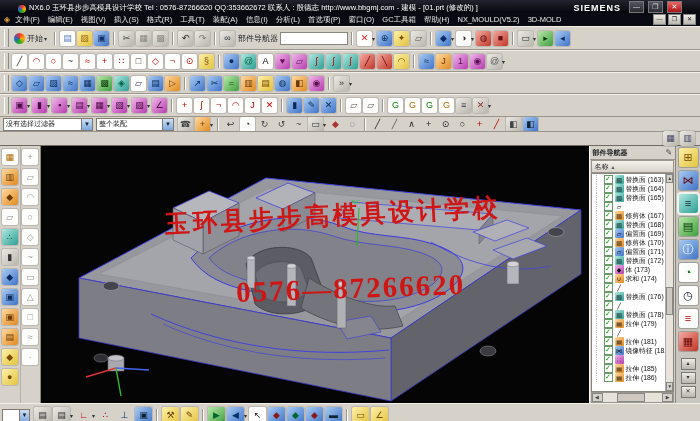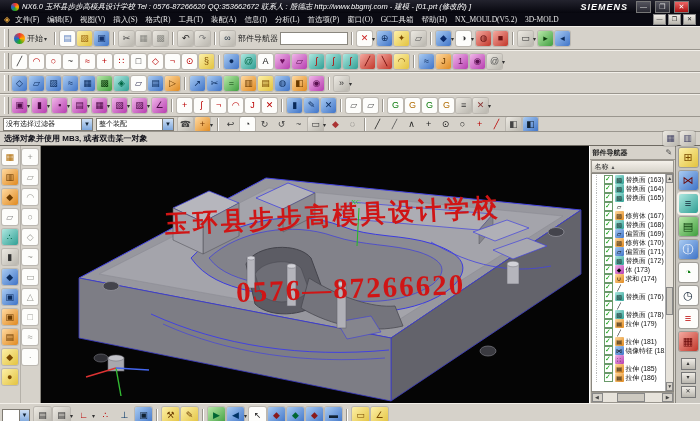--- a/index.html
+++ b/index.html
@@ -1,21 +1,21 @@
 <!DOCTYPE html>
 <html><head>
 <meta charset="utf-8">
 <style>
   html,body{margin:0;padding:0;background:#333;}
   #app{position:relative;width:700px;height:421px;overflow:hidden;
        font-family:"Liberation Sans","DejaVu Sans",sans-serif;
        background:#d6d2ca;user-select:none;}
   
-  .titlebar{height:13px;background:linear-gradient(#23232e,#06060d);display:flex;align-items:center;
-            color:#fff;font-size:7.5px;padding:0 11px;gap:3px;font-style:italic;}
+  .titlebar{height:13px;background:linear-gradient(#23232e,#06060d);display:flex;align-items:flex-end;
+            color:#fff;font-size:7.5px;padding:0 18px;gap:3px;}
   .nxball{width:8px;height:8px;border-radius:50%;flex:0 0 auto;
           background:conic-gradient(#e33,#fa0,#2a2,#26c,#e33);}
   .ttext{white-space:nowrap;overflow:hidden;flex:1;}
   .brand{font-weight:bold;font-size:9px;letter-spacing:1px;margin-right:4px;}
   .winbtn{width:13px;height:10px;font-size:7px;line-height:9px;text-align:center;color:#ddd;
           background:linear-gradient(#55555f,#2a2a33);border:1px solid #777;margin-left:1px;}
   .winbtn.close{background:linear-gradient(#e66,#a11);color:#fff;}
   .menubar{height:13px;background:#0a0a12;display:flex;align-items:center;color:#e8e8e8;
            font-size:7.5px;padding:0 4px;gap:1px;}
   .menubar .mi{padding:0 4px;white-space:nowrap;}
@@ -112,21 +112,21 @@
     <span class="nxball"></span>
     <span class="ttext">NX6.0 玉环县步步高模具设计学校 Tel : 0576-87266620 QQ:353662672 联系人 : 殷德志 http://www.bbgmj.com - 建模 - [01.prt (修改的) ]</span>
     <span class="brand">SIEMENS</span>
     <span class="winbtn">—</span>
     <span class="winbtn">❐</span>
     <span class="winbtn close">✕</span>
   </div>
 
   <div class="menubar">
     <span style="color:#e3a23a;font-size:8px;">◈</span>
-    <span style="display:flex;font-family:Liberation Serif, serif;">
+    <span style="display:flex;">
         <span class="mi">文件(F)</span>
         <span class="mi">编辑(E)</span>
         <span class="mi">视图(V)</span>
         <span class="mi">插入(S)</span>
         <span class="mi">格式(R)</span>
         <span class="mi">工具(T)</span>
         <span class="mi">装配(A)</span>
         <span class="mi">信息(I)</span>
         <span class="mi">分析(L)</span>
         <span class="mi">首选项(P)</span>
@@ -553,21 +553,20 @@
         <span class="ico kg">
           <b style="color: rgb(68, 68, 68);">◧</b>
         </span>
         <span class="ico kb">
           <b style="color: rgb(17, 34, 51);">◧</b>
         </span>
       </span>
   </div>
 
   <div class="promptbar">
-    <span>选择对象并使用 MB3, 或者双击某一对象</span>
     <span class="flex"></span>
     <span style="display:flex;align-items:center;">
         <span class="ico kg">
           <b style="color: rgb(68, 68, 102);">▦</b>
         </span>
         <span class="ico kg">
           <b style="color: rgb(68, 68, 102);">▥</b>
         </span>
       </span>
   </div>

